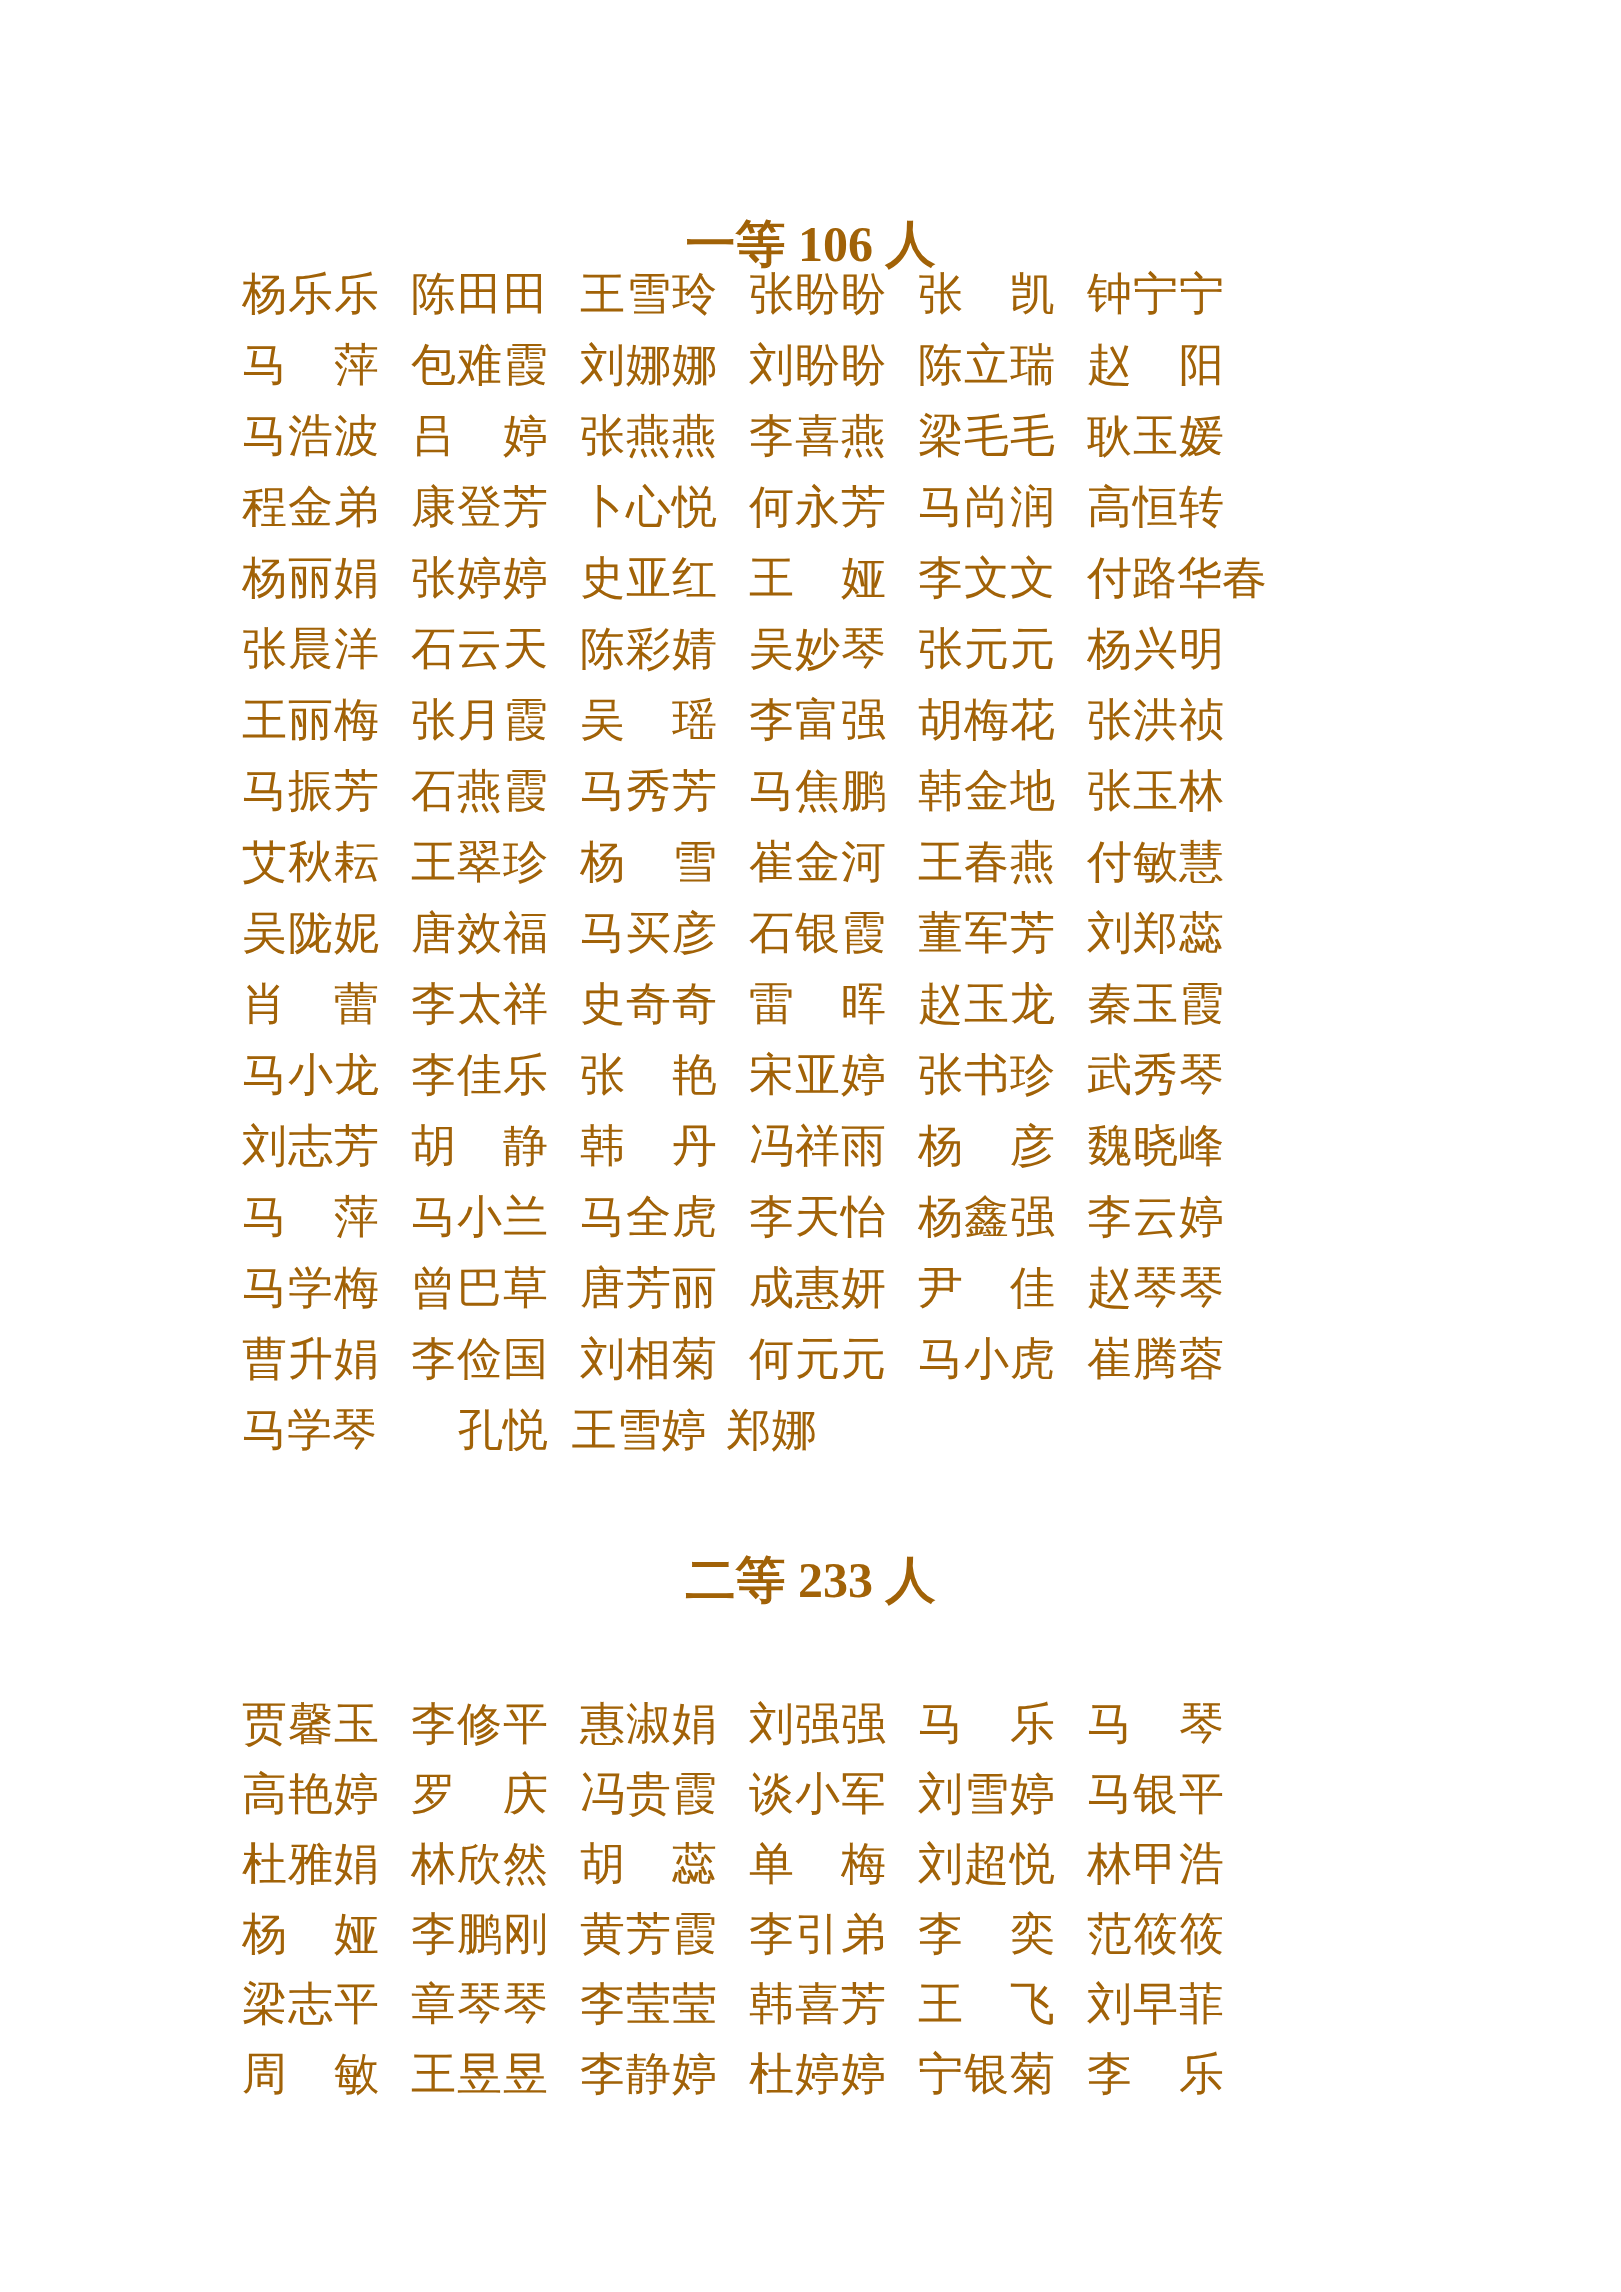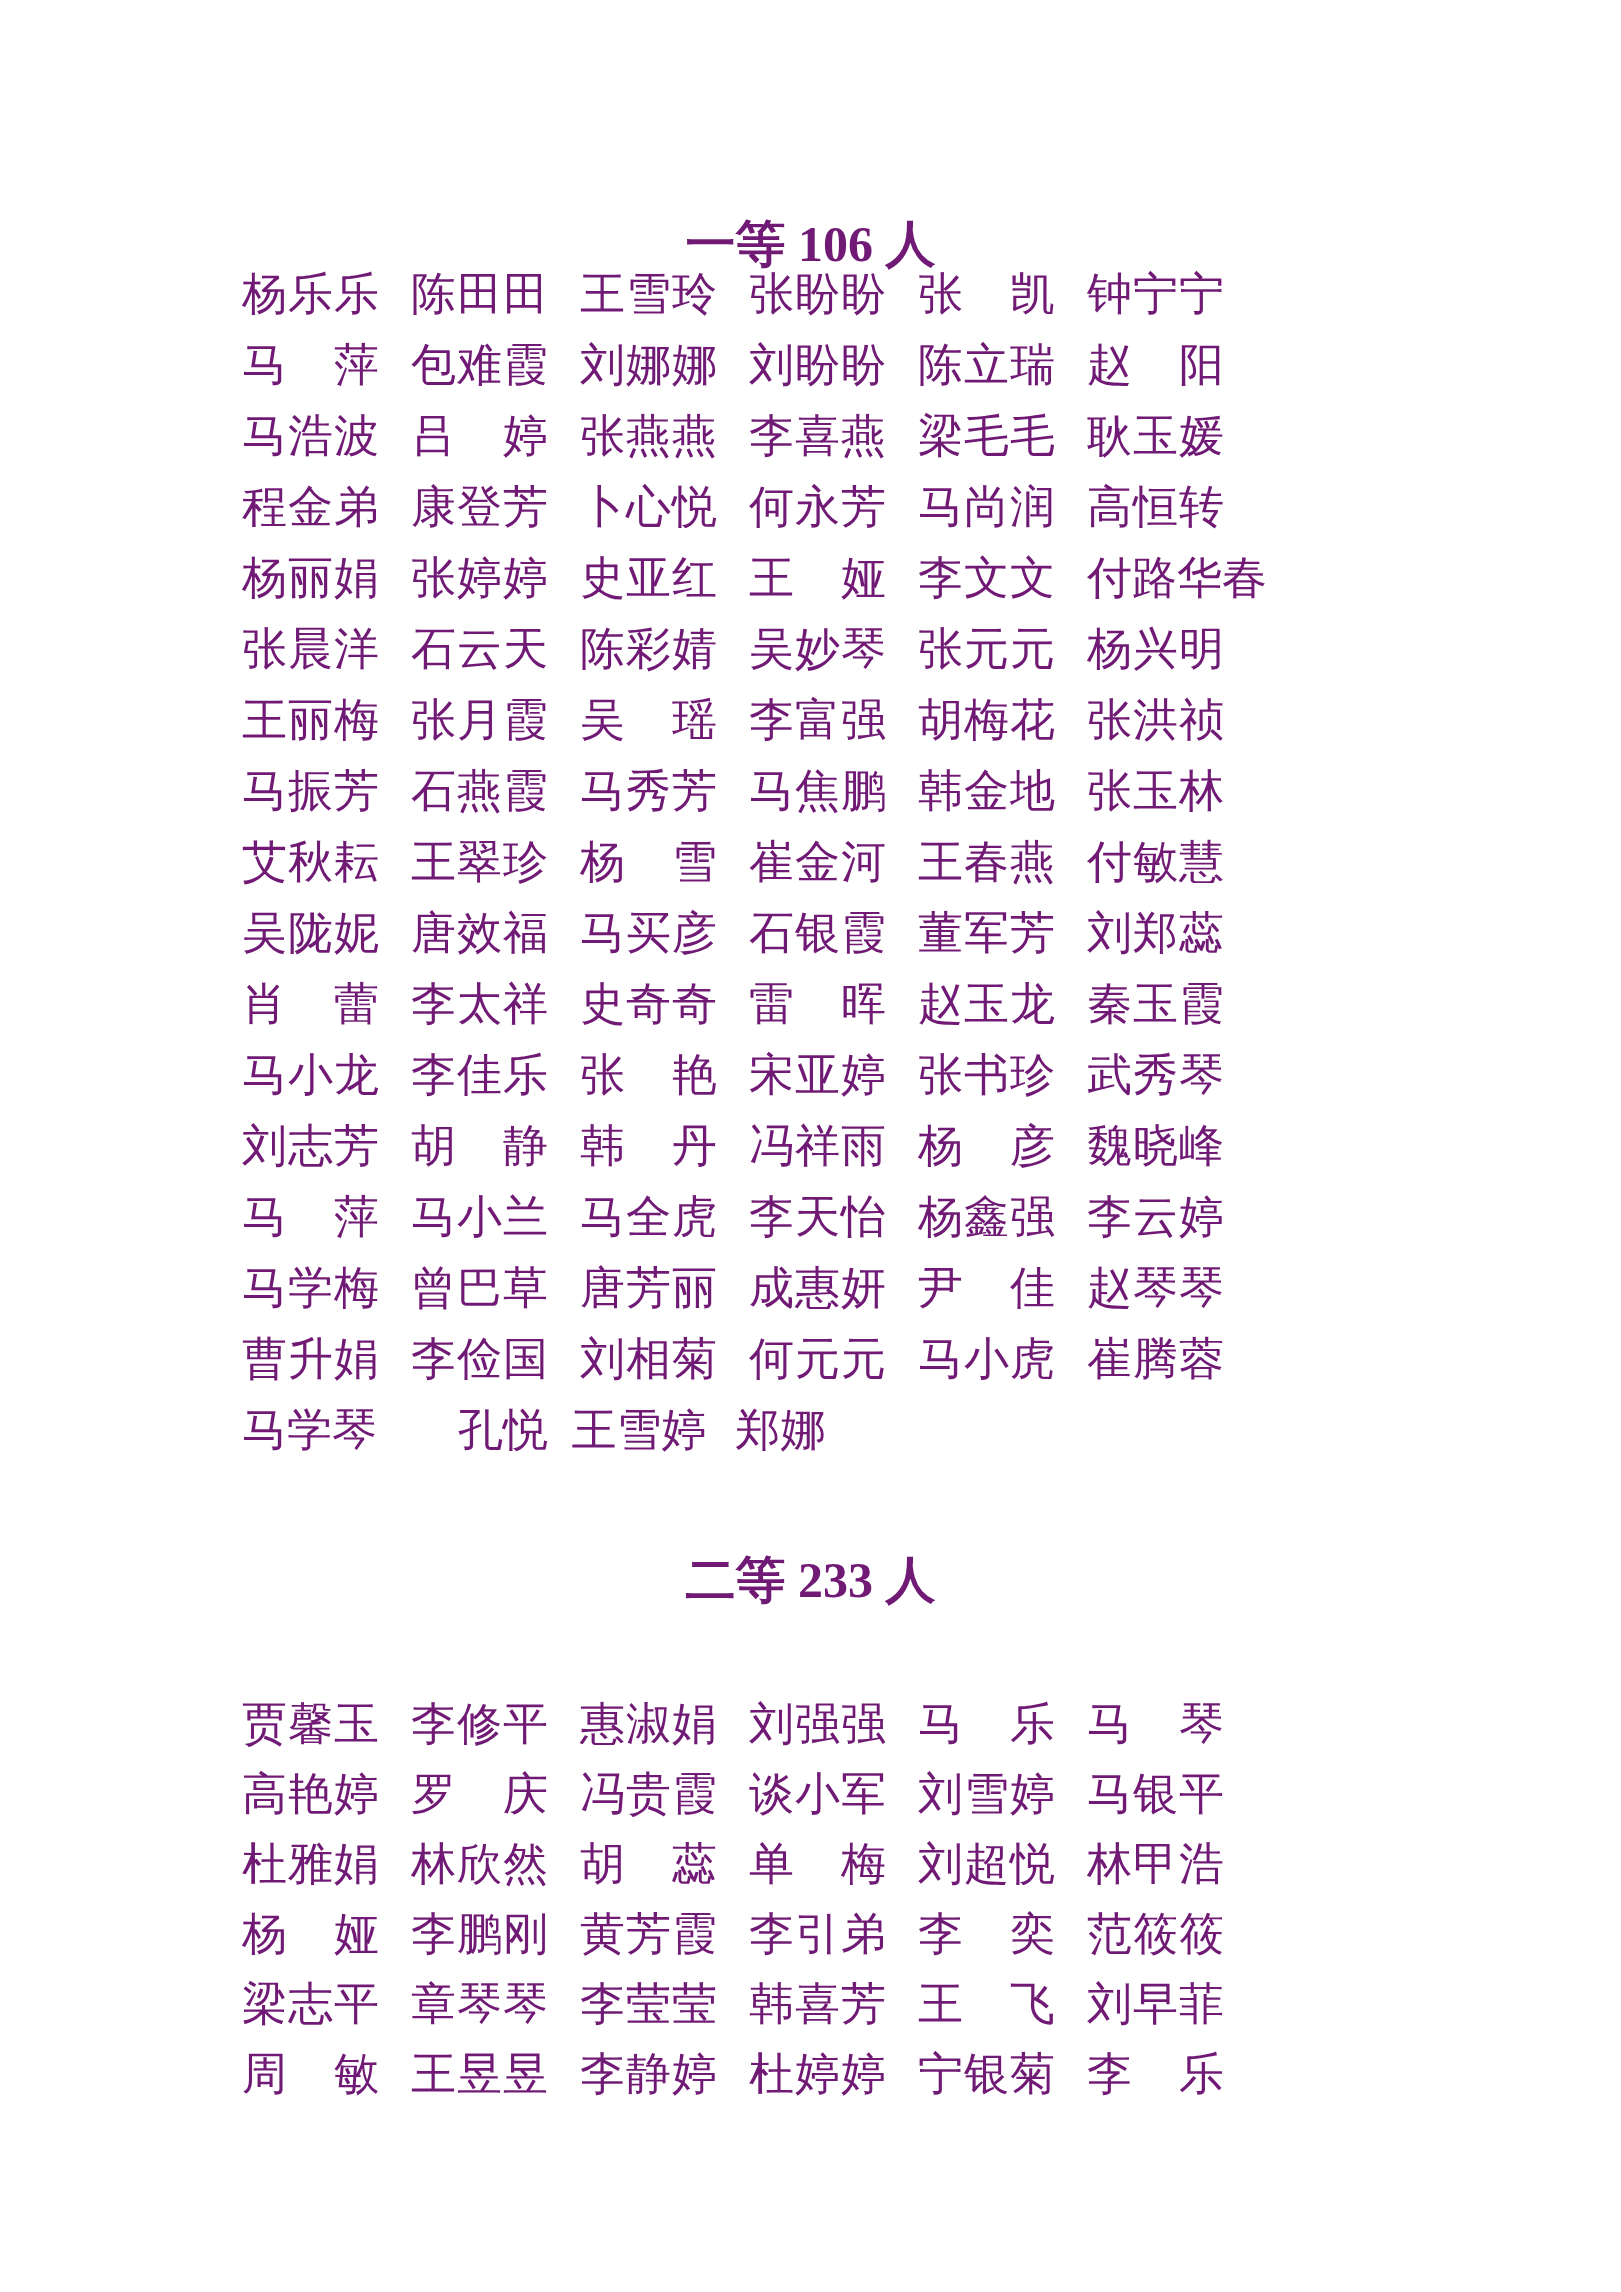--- a/index.html
+++ b/index.html
@@ -4,21 +4,21 @@
 <style>
   html,body{margin:0;padding:0;background:#e8e8e8;}
   .page{
     position:relative;
     width:1621px;
     height:2293px;
     background:#ffffff;
     margin:0 auto;
     overflow:hidden;
     font-family:"Liberation Serif","DejaVu Serif",serif;
-    color:#701a75;
+    color:#a16207;
   }
   .sec-title{
     position:absolute;
     left:0;
     width:100%;
     text-align:center;
     font-weight:700;
     font-size:50px;
     white-space:pre;
   }
@@ -51,21 +51,21 @@
     text-align:left;
     text-align-last:auto;
   }
   .row.compact .name{
     width:auto;
     text-align:left;
     text-align-last:auto;
     margin-right:57px;
   }
   .row.compact .name:nth-child(2){margin-right:23.5px;margin-left:24px;}
-  .row.compact .name:nth-child(3){margin-right:29px;}
+  .row.compact .name:nth-child(3){margin-right:20px;}
 </style>
 </head>
 <body>
 
 <div class="page">
   <div class="sec-title" id="title1">一等 106 人</div>
 
   <div class="rows" id="rows1">
       <div class="row">
         <span class="name">杨乐乐</span>

